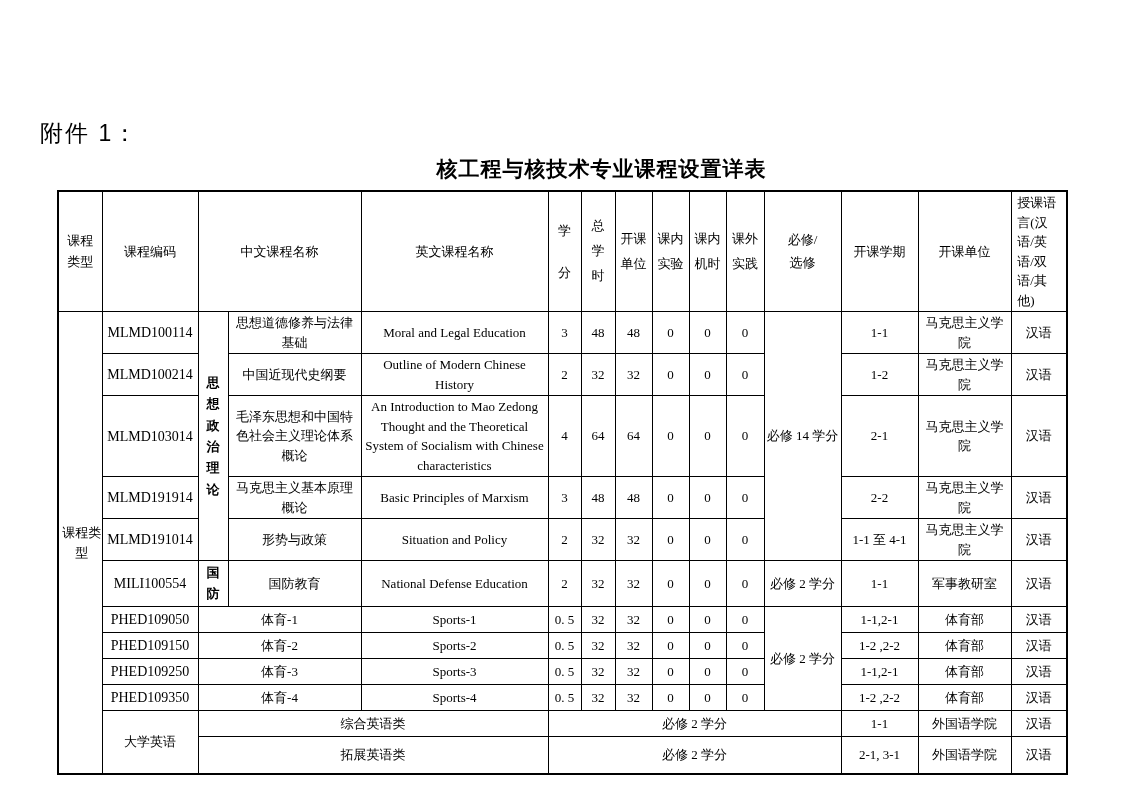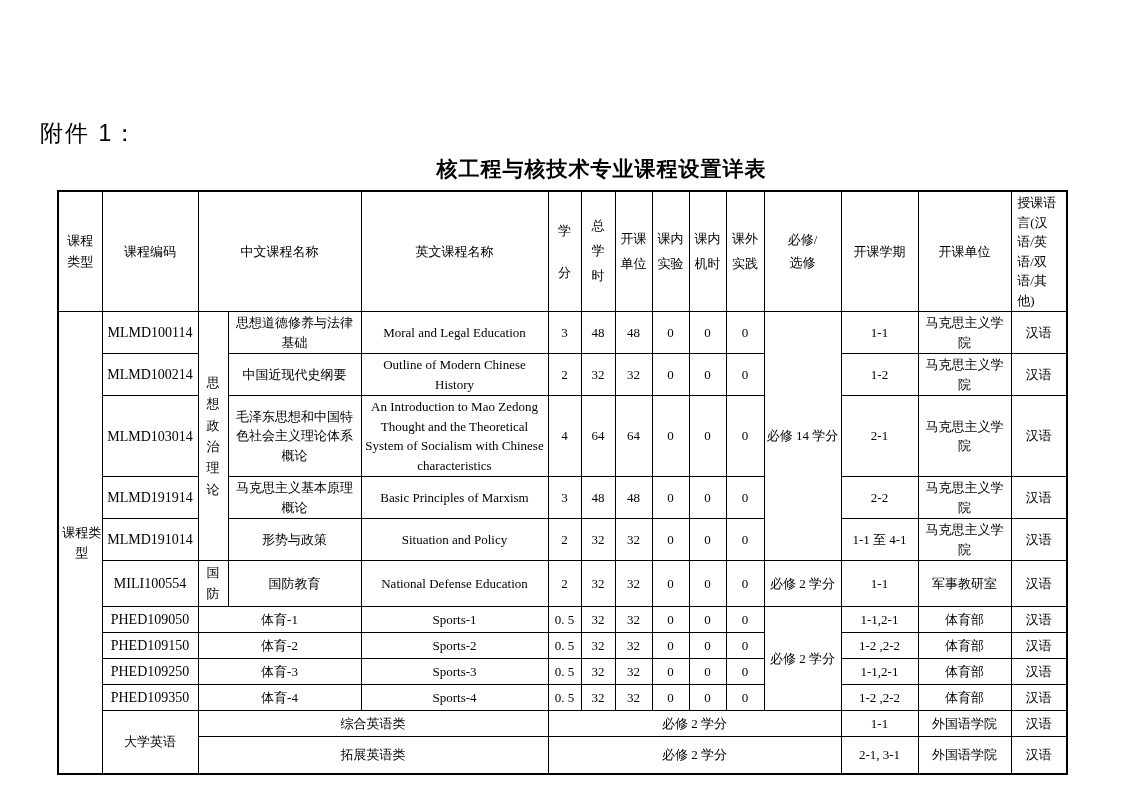--- a/index.html
+++ b/index.html
@@ -28,21 +28,21 @@
     padding:1px 2px;font-weight:normal;font-size:13px;line-height:1.5;
     overflow:hidden;
   }
   .v1{display:inline-block;width:1.1em;word-break:break-all;}
   .lh-tall{line-height:3.2;}
   .lh-mid{line-height:1.9;}
   .hdr2{display:inline-block;width:2.3em;word-break:break-all;line-height:1.85;}
   .hdr-req{display:inline-block;width:2.6em;word-break:break-all;line-height:1.7;}
   .hdr-type{display:inline-block;width:2.3em;word-break:break-all;line-height:1.6;}
   .hdr-lang{display:inline-block;width:3.3em;word-break:break-all;line-height:1.5;text-align:left;}
-  .vert-cat{display:inline-block;width:1.1em;word-break:break-all;line-height:1.65;}
+  .vert-cat{display:inline-block;width:1.1em;word-break:break-all;line-height:1.65;font-weight:bold;}
   .cat-public{display:inline-block;width:3.2em;word-break:break-all;line-height:1.5;}
   .code{font-size:14px;}
   .enname{font-size:13px;text-align:center;}
 </style>
 </head>
 <body>
 
 <div class="attachment">附件 1：</div>
 <div class="doc-title">核工程与核技术专业课程设置详表</div>
 

